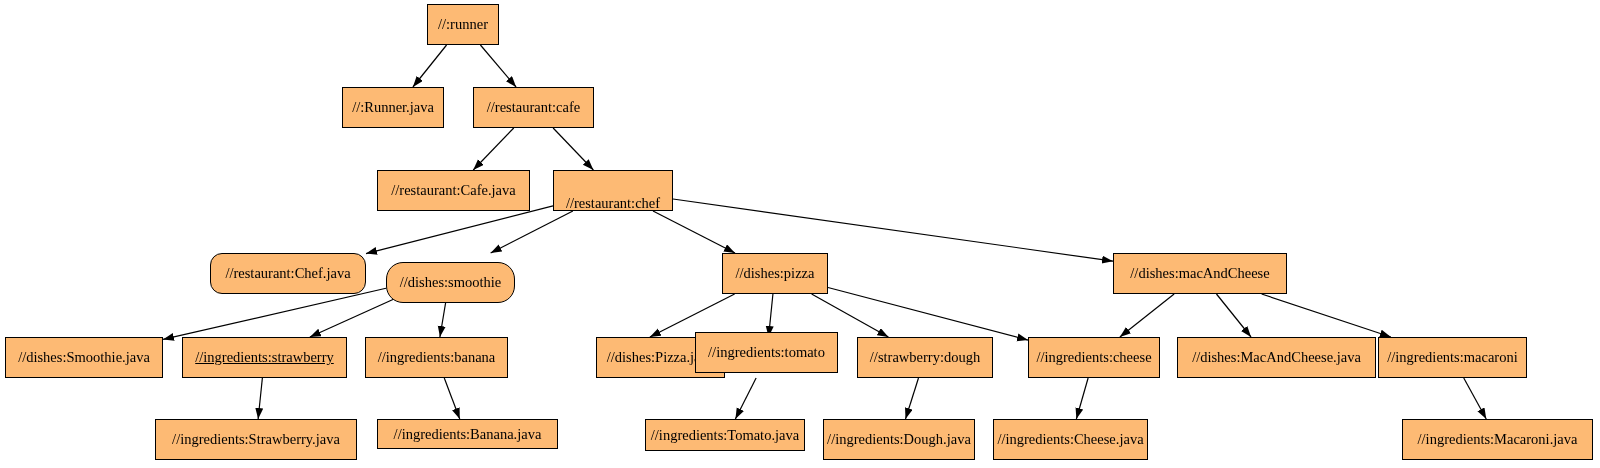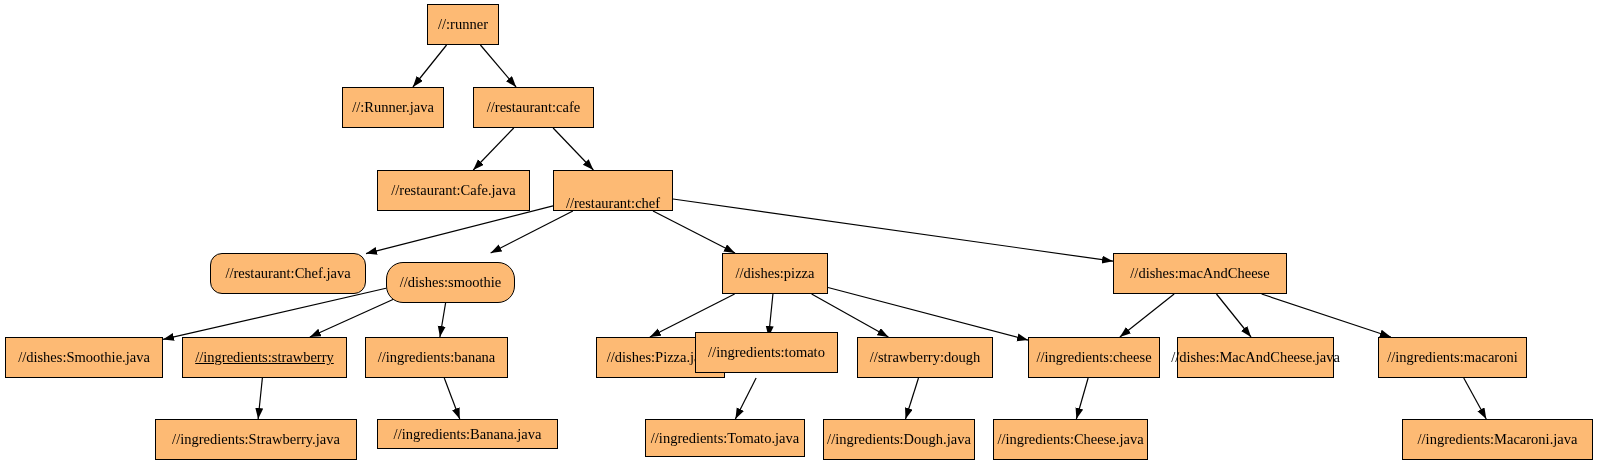--- a/index.html
+++ b/index.html
@@ -121,33 +121,33 @@
       </div>
       <div class="node" style="left: 695px; top: 332px; width: 143px; height: 41px;">
         <span>//ingredients:tomato</span>
       </div>
       <div class="node" style="left: 857px; top: 337px; width: 136px; height: 41px;">
         <span>//strawberry:dough</span>
       </div>
       <div class="node" style="left: 1028px; top: 337px; width: 132px; height: 41px;">
         <span>//ingredients:cheese</span>
       </div>
-      <div class="node" style="left: 1177px; top: 337px; width: 157px; height: 41px; justify-content: center;">
+      <div class="node" style="left: 1177px; top: 337px; width: 199px; height: 41px; justify-content: center;">
         <span>//dishes:MacAndCheese.java</span>
       </div>
       <div class="node" style="left: 1378px; top: 337px; width: 149px; height: 41px;">
         <span>//ingredients:macaroni</span>
       </div>
       <div class="node" style="left: 155px; top: 419px; width: 202px; height: 41px;">
         <span>//ingredients:Strawberry.java</span>
       </div>
       <div class="node" style="left: 377px; top: 419px; width: 181px; height: 30px;">
         <span>//ingredients:Banana.java</span>
       </div>
-      <div class="node" style="left: 645px; top: 419px; width: 160px; height: 38px;">
+      <div class="node" style="left: 645px; top: 419px; width: 160px; height: 32px;">
         <span>//ingredients:Tomato.java</span>
       </div>
       <div class="node" style="left: 823px; top: 419px; width: 152px; height: 41px;">
         <span>//ingredients:Dough.java</span>
       </div>
       <div class="node" style="left: 993px; top: 419px; width: 155px; height: 41px;">
         <span>//ingredients:Cheese.java</span>
       </div>
       <div class="node" style="left: 1402px; top: 419px; width: 191px; height: 41px;">
         <span>//ingredients:Macaroni.java</span>

